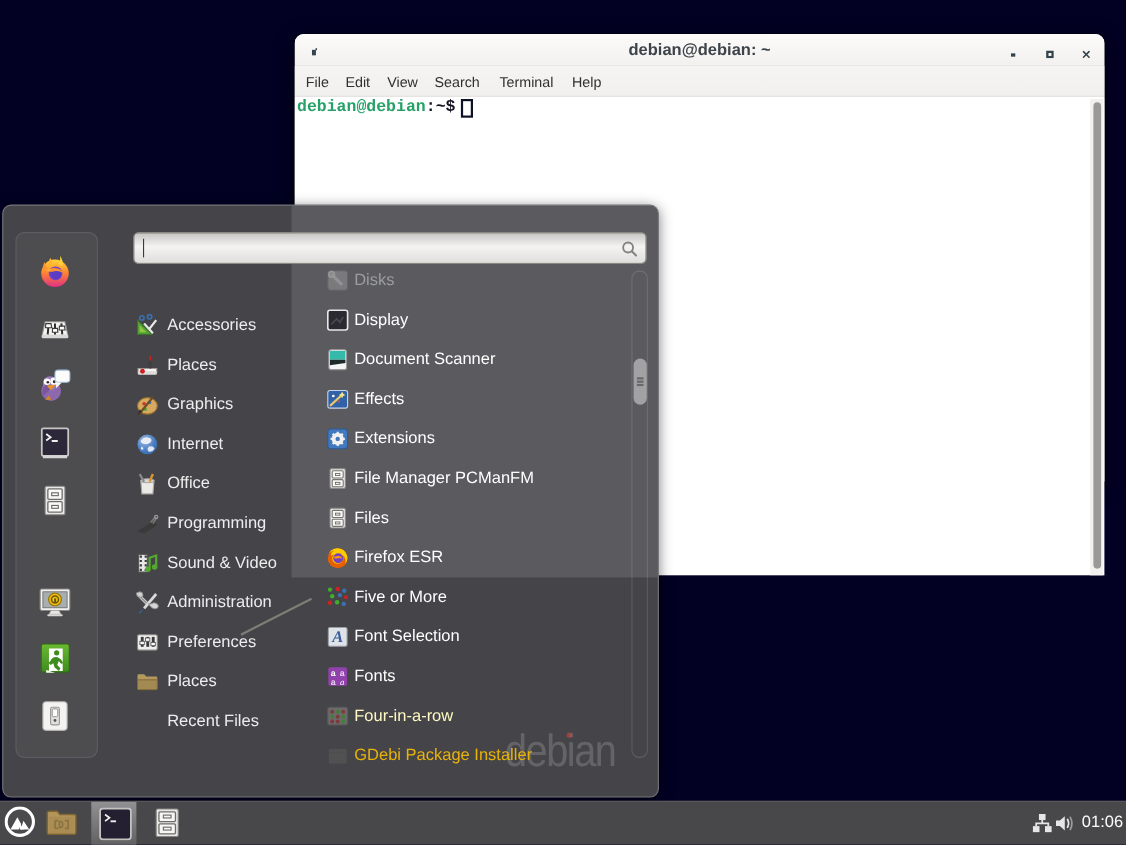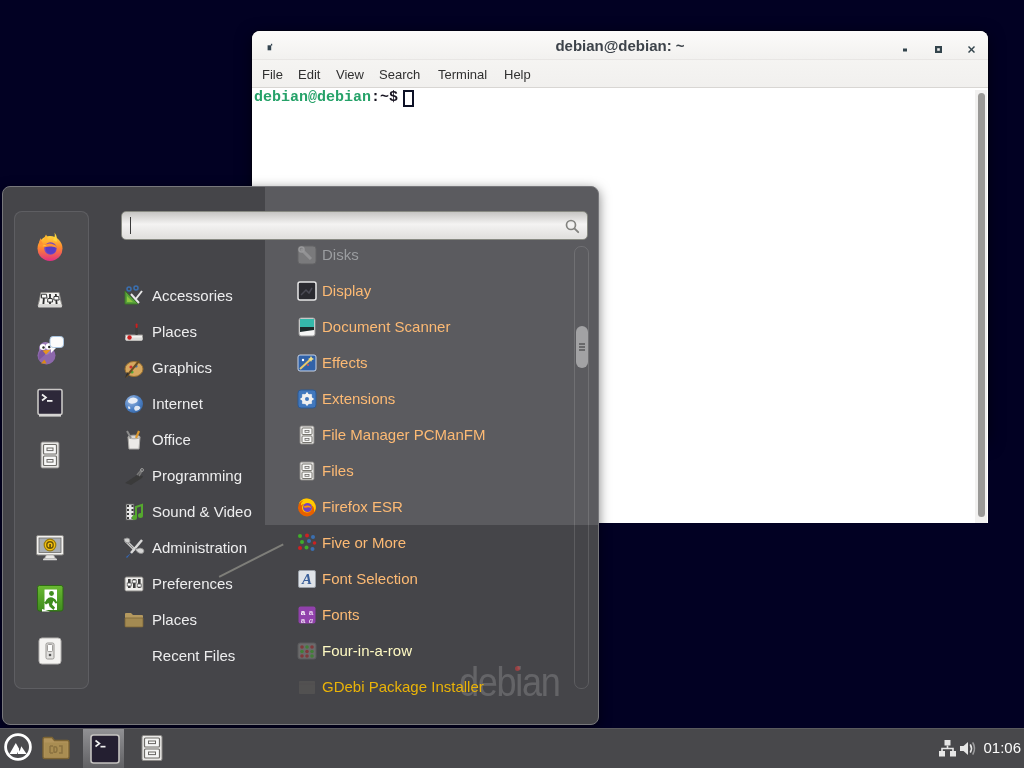--- a/index.html
+++ b/index.html
@@ -1,21 +1,21 @@
 <!DOCTYPE html>
 <html><head>
 <meta charset="utf-8">
 <style>
   * { margin:0; padding:0; box-sizing:border-box; }
   html,body { width:1024px; height:768px; overflow:hidden; }
   body { font-family:"Liberation Sans", sans-serif; background:#020123; position:relative; }
   .abs { position:absolute; }
 
   
-  #term { left:252px; top:31px; width:736px; height:408px;
+  #term { left:268px; top:31px; width:736px; height:408px;
           border-radius:8px 8px 2px 2px;
           box-shadow:0 4px 16px rgba(0,0,0,0.55), 0 0 0 1px rgba(0,0,0,0.35);
           background:#ffffff; }
   #tbar { left:0; top:0; width:736px; height:29px;
           background:linear-gradient(#fcfbfa,#f2f1ef);
           border-radius:8px 8px 0 0; border-bottom:1px solid #e8e6e4;}
   #ttitle { width:100%; text-align:center; top:6px; font-size:15px; font-weight:bold; color:#3d434a; }
   #mbar { left:0; top:29px; width:736px; height:28px; background:linear-gradient(#f5f4f2,#f1f0ee);
           border-bottom:1px solid #d8d6d3; }
   .mitem { position:absolute; top:36px; font-size:13px; color:#303030; }
@@ -34,21 +34,21 @@
   #wdot  { left:512px; top:479px; width:5px; height:5px; border-radius:50%; background:rgba(215,60,60,0.55); }
   #favstrip { left:11px; top:24px; width:75px; height:478px; background:rgba(255,255,255,0.045);
               border:1px solid rgba(255,255,255,0.10); border-radius:8px; }
   #search { left:118px; top:24px; width:467px; height:29px; border-radius:5px;
             background:linear-gradient(#c6c5c3, #f4f3f2 45%, #e2e1df 92%); border:1.5px solid #888a82; }
   #caret { left:8px; top:5px; width:1px; height:17px; background:#3a3a3a; }
   #allapps { left:114px; top:64px; width:129px; height:27px; border-radius:4px;
              background:#55555a; border:1px solid #67676c; color:#f2f2f2; font-size:15px;
              line-height:25px; padding-left:13px; }
   .cat { position:absolute; left:149px; font-size:15px; color:#ededee;text-align:right; }
-  .app { position:absolute; left:319px; font-size:15px; color:#fdba74; }
+  .app { position:absolute; left:319px; font-size:15px; color:#ffffff; }
   .icon { position:absolute; }
   #mtrough { left:571px; top:59px; width:15px; height:443px; border:1px solid rgba(255,255,255,0.13); border-radius:7px; }
   #mthumb { left:573px; top:139px; width:12px; height:42px; background:#a2a2a4; border-radius:6px; }
   .grip { position:absolute; left:3px; width:6px; height:1.5px; background:#69696b; }
   #dline { left:216px; top:389px; width:72px; height:1.5px; background:rgba(195,195,180,0.45);
            transform:rotate(-27deg); transform-origin:0 50%; }
 
   
   #taskbar { left:0; top:728px; width:1024px; height:40px; background:#48484b;
              border-top:1px solid #5a5a5d; }

